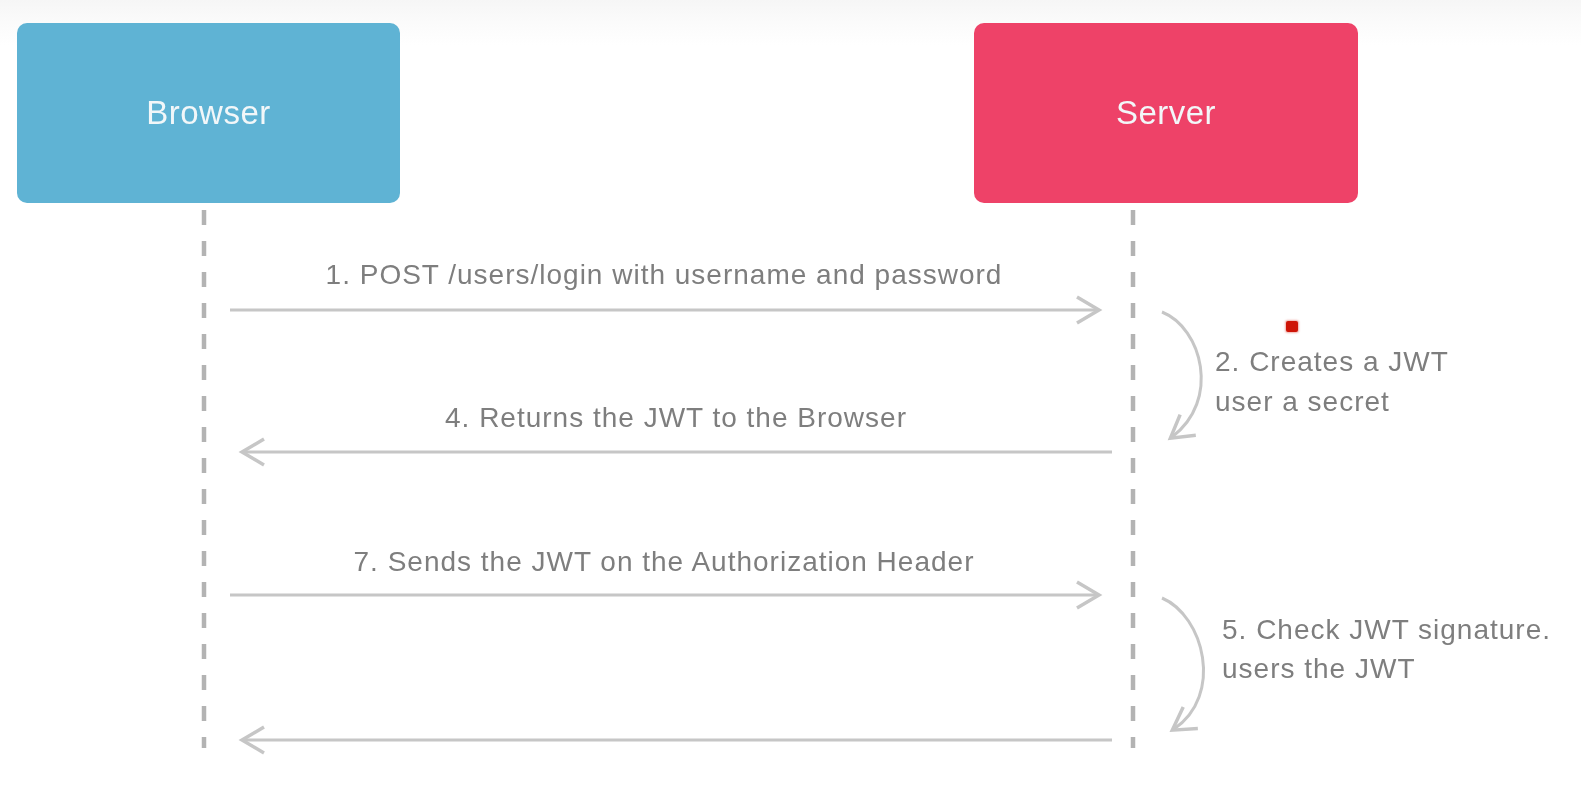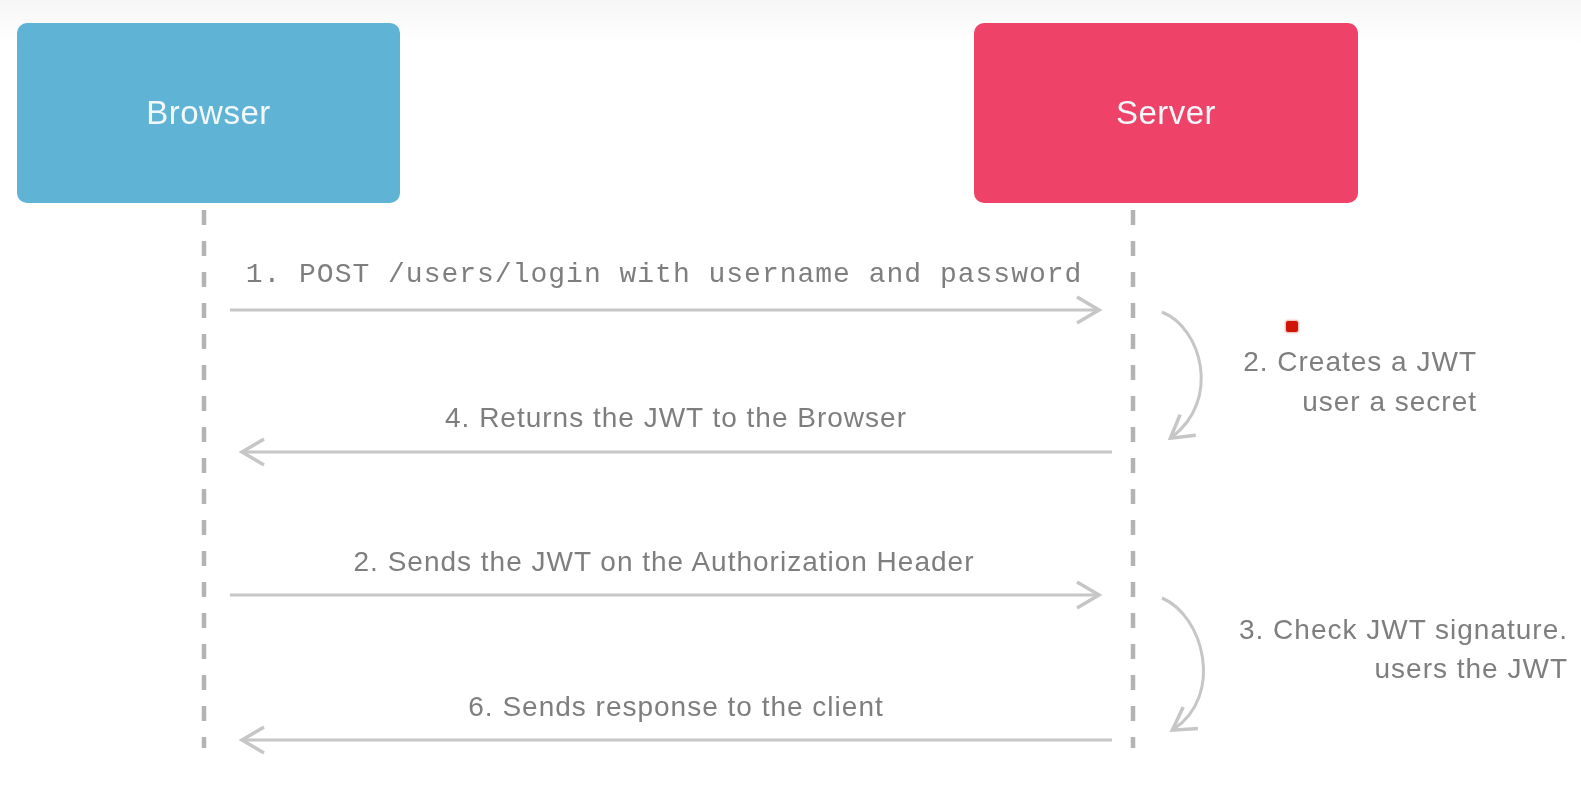--- a/index.html
+++ b/index.html
@@ -30,27 +30,27 @@
   .actor-browser{left:17px;width:383px;background:var(--browser-box);}
   .actor-server{left:942px;width:384px;background:var(--server-box);margin-left:32px;}
   svg.lines{position:absolute;left:0;top:0;width:1581px;height:789px;}
   .lifeline{stroke:var(--lifeline);stroke-width:4.5;stroke-dasharray:15 16;fill:none;}
   .arrow-line{stroke:var(--arrow);stroke-width:3;fill:none;}
   .arrow-head{stroke:var(--arrow);stroke-width:3.5;fill:none;}
   .msg{
     position:absolute;color:var(--message-text);
     font-size:28px;letter-spacing:1px;line-height:34px;text-align:center;
   }
-  .msg-1{left:230px;width:868px;top:258px;font-family:Liberation Mono, monospace;}
+  .msg-1{left:230px;width:868px;top:258px;}
   .msg-3{left:240px;width:872px;top:401px;}
   .msg-4{left:230px;width:868px;top:545px;}
   .msg-6{left:240px;width:872px;top:690px;}
   .side-label{
     position:absolute;color:var(--message-text);
-    font-size:28px;letter-spacing:1px;text-align:right;
+    font-size:28px;letter-spacing:1px;text-align:left;
   }
   .side-label-2{left:1215px;width:262px;top:342px;line-height:40px;}
   .side-label-5{left:1222px;width:346px;top:610px;line-height:39px;}
   .red-marker{
     position:absolute;left:1286px;top:321px;width:12px;height:11px;
     background:var(--red-marker);border-radius:2px;
     box-shadow:0 0 2px 1px rgba(206,21,7,0.35);
   }
 </style>
 </head>
@@ -86,24 +86,23 @@
 
   <div class="msg msg-1">1. POST /users/login with username and password</div>
 
   <div class="side-label side-label-2">
     <div>2. Creates a JWT</div>
     <div>user a secret</div>
   </div>
 
   <div class="msg msg-3">4. Returns the JWT to the Browser</div>
 
-  <div class="msg msg-4">2. Sends the JWT on the Authorization Header</div>
+  <div class="msg msg-4">7. Sends the JWT on the Authorization Header</div>
 
   <div class="side-label side-label-5">
-    <div>3. Check JWT signature.</div>
+    <div>5. Check JWT signature.</div>
     <div>users the JWT</div>
   </div>
 
-  <div class="msg msg-6">6. Sends response to the client</div>
 
   <div class="red-marker"></div>
 
 </div>
 
 </body></html>

